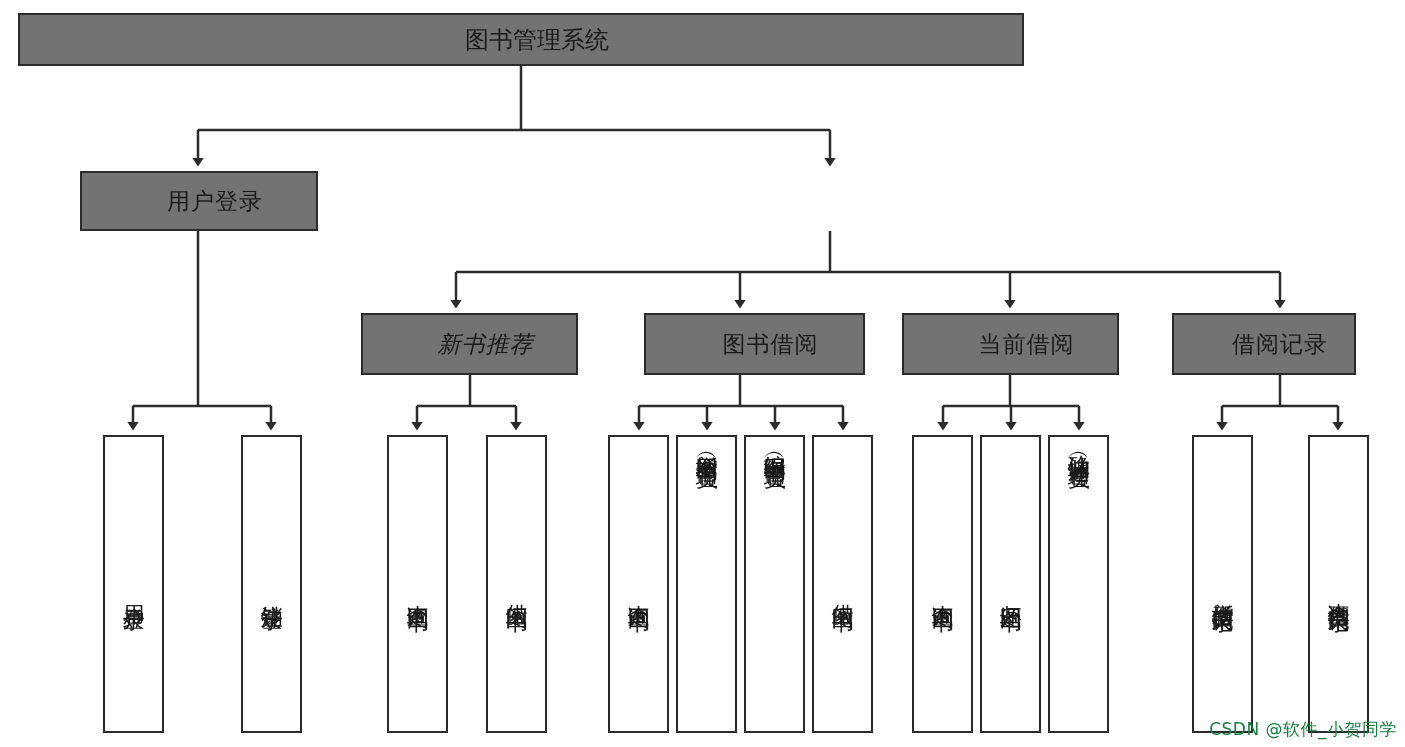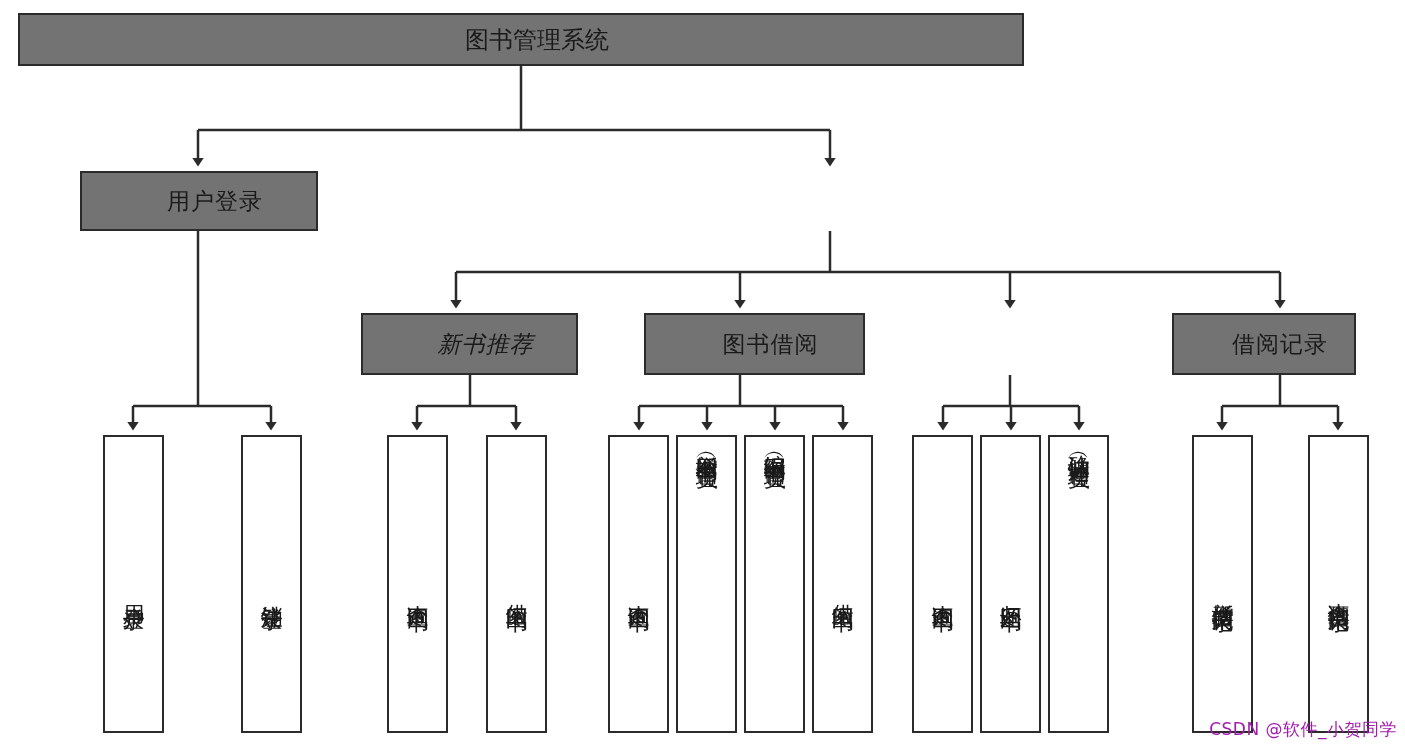--- a/index.html
+++ b/index.html
@@ -16,21 +16,21 @@
   .leaf{position:absolute;box-sizing:border-box;background:#ffffff;
         border:2.5px solid #2b2b2b;display:flex;align-items:flex-start;
         justify-content:center;}
   .leaf .vtxt{writing-mode:vertical-rl;text-orientation:upright;
         font-size:22px;line-height:1.12;letter-spacing:2px;
         padding-top:14px;white-space:nowrap;}
   .leaf.mid .vtxt{padding-top:0;}
   .leaf.center{align-items:center;}
 
   #watermark{position:absolute;right:8px;bottom:6px;font-size:17px;
-             color:#a21caf;letter-spacing:.5px;pointer-events:none;}
+             color:#15803d;letter-spacing:.5px;pointer-events:none;}
 </style>
 </head>
 <body>
 
 <div id="canvas">
 
   <svg id="wires" viewBox="0 0 1405 747" xmlns="http://www.w3.org/2000/svg">
     <defs>
       <marker id="arw" markerWidth="10" markerHeight="12" refX="1.5" refY="6" orient="auto" markerUnits="userSpaceOnUse">
         <path d="M0,0 L9,6 L0,12 z" fill="#2b2b2b"></path>
@@ -87,20 +87,23 @@
   <div class="node h" style="left:80px;top:171px;width:238px;height:60px;">
     <span>用户登录</span>
   </div>
 
   <div class="node h" style="left:361px;top:313px;width:217px;height:62px;font-style:italic;">
     <span>新书推荐</span>
   </div>
   <div class="node h" style="left:632px;top:313px;width:221px;height:62px;margin-left:12px;">
     <span>图书借阅</span>
   </div>
+  <div class="node h" style="left:902px;top:313px;width:217px;height:62px;">
+    <span>当前借阅</span>
+  </div>
   <div class="node h" style="left:1172px;top:313px;width:184px;height:62px;">
     <span>借阅记录</span>
   </div>
 
   <div class="leaf center" style="left:103px;top:435px;width:61px;height:298px;">
     <span class="vtxt">用户登录</span>
   </div>
   <div class="leaf center" style="left:241px;top:435px;width:61px;height:298px;">
     <span class="vtxt">注销登录</span>
   </div>

